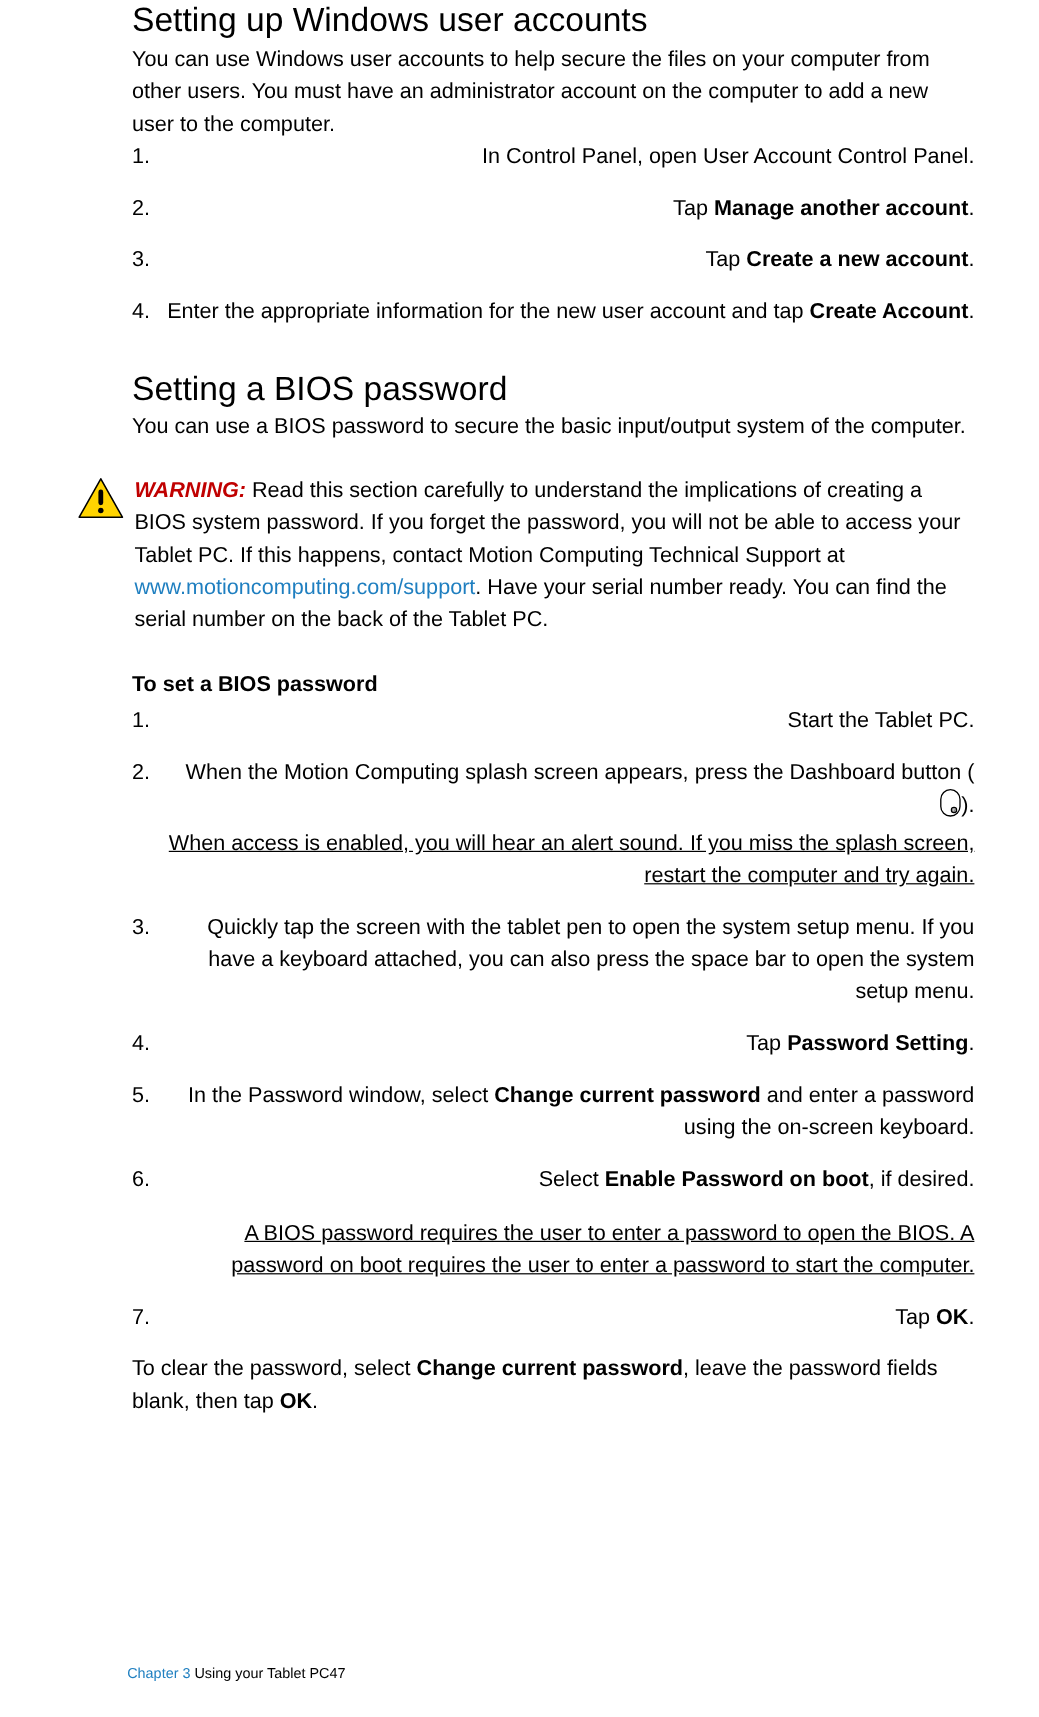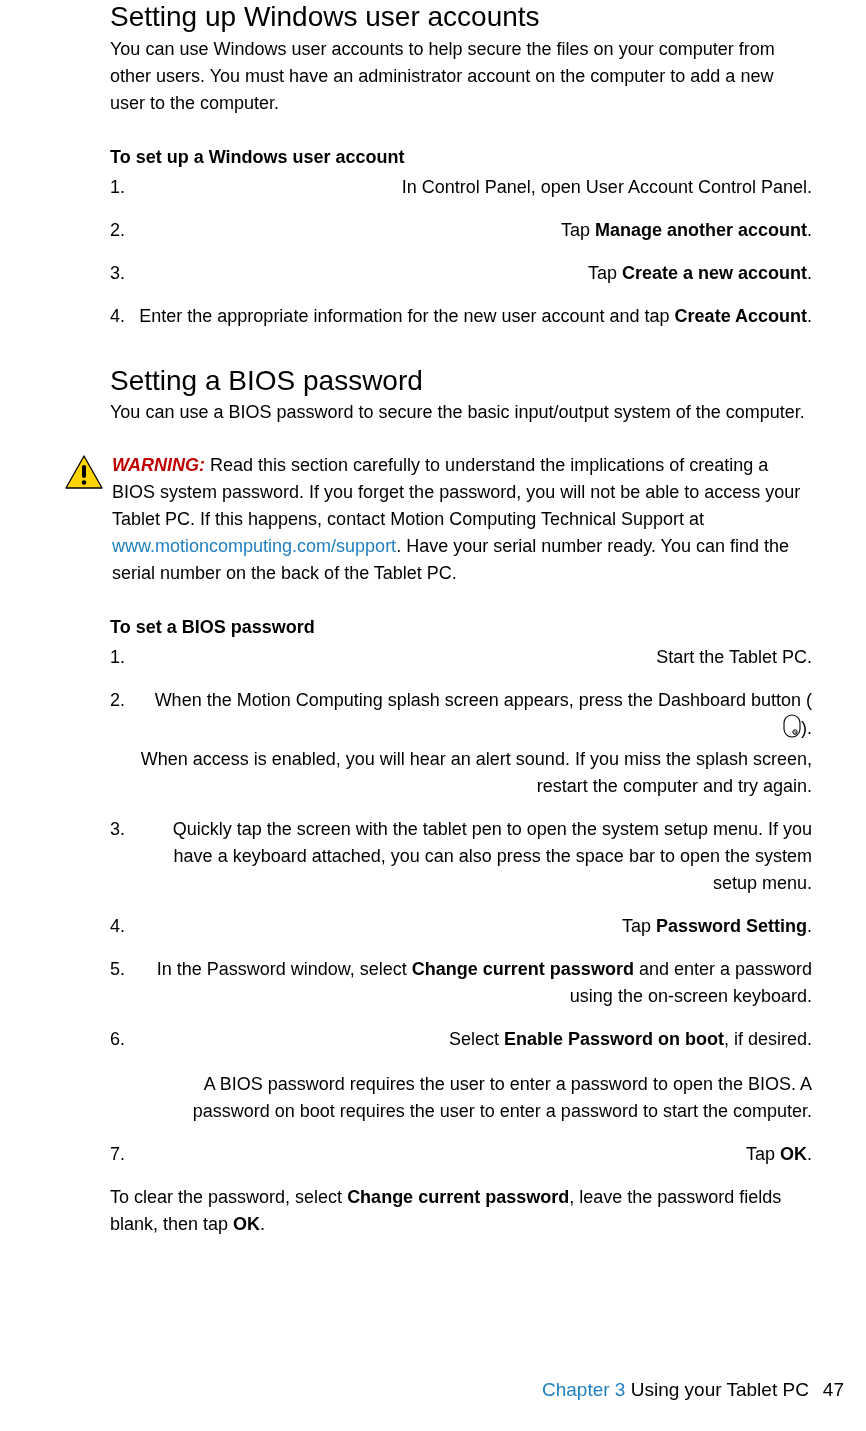--- a/index.html
+++ b/index.html
@@ -5,42 +5,41 @@
   html,body{margin:0;padding:0;background:#fff;color:#000;}
   .page{width:866px;min-height:1431px;box-sizing:border-box;padding:0 80px 40px 84px;
         font-family:"Myriad Pro","Segoe UI",Helvetica,Arial,sans-serif;position:relative;margin-left:26px;}
   .h2{font-size:28px;font-weight:400;margin:0 0 2px 0;line-height:1.2;}
   .body-text{font-size:18px;line-height:1.5;margin:0;}
   .bold-lead{font-weight:700;font-size:18px;margin:30px 0 6px 0;}
   ol.steps{list-style:none;padding:0;margin:0;counter-reset:step;text-align:right;}
   ol.steps>li{counter-increment:step;font-size:18px;line-height:1.5;margin:0 0 16px 0;
               padding-left:28px;position:relative;}
   ol.steps>li::before{content:counter(step)".";position:absolute;left:0;top:0;}
-  .sub{margin-top:4px;}
+  .sub{margin-top:4px;text-decoration:underline;}
   .note-row{display:flex;align-items:flex-start;gap:8px;margin:26px 0 0 0;}
   .note-row .icon{flex:none;margin-top:2px;margin-left:-46px;}
   .note-row .note-text{font-size:18px;line-height:1.5;}
   .warn-label{color:#c00000;font-style:italic;font-weight:700;}
   .link{color:#1f7fc0;}
   .b{font-weight:700;}
   .dash-btn{display:inline-block;vertical-align:-4px;width:18px;height:24px;}
   .section-gap{margin-top:34px;}
   .footer{position:absolute;bottom:30px;left:80px;right:48px;display:flex;
-          justify-content:flex-end;font-size:19px;gap:14px;}
+          justify-content:flex-start;font-size:12px;}
   .chapter-ref{color:#1f7fc0;}
 </style>
 </head>
 <body>
 
 <div class="page">
 
   <h2 class="h2">Setting up Windows user accounts</h2>
   <p class="body-text">You can use Windows user accounts to help secure the files on your computer from other users. You must have an administrator account on the computer to add a new user to the computer.</p>
 
-  <p class="bold-lead">To set up a Windows user account</p>
   <ol class="steps">
     <li><span>In Control Panel, open User Account Control Panel.</span></li>
     <li>
       <span>Tap </span><span class="b">Manage another account</span><span>.</span>
     </li>
     <li>
       <span>Tap </span><span class="b">Create a new account</span><span>.</span>
     </li>
     <li>
       <span>Enter the appropriate information for the new user account and tap </span><span class="b">Create Account</span><span>.</span>

